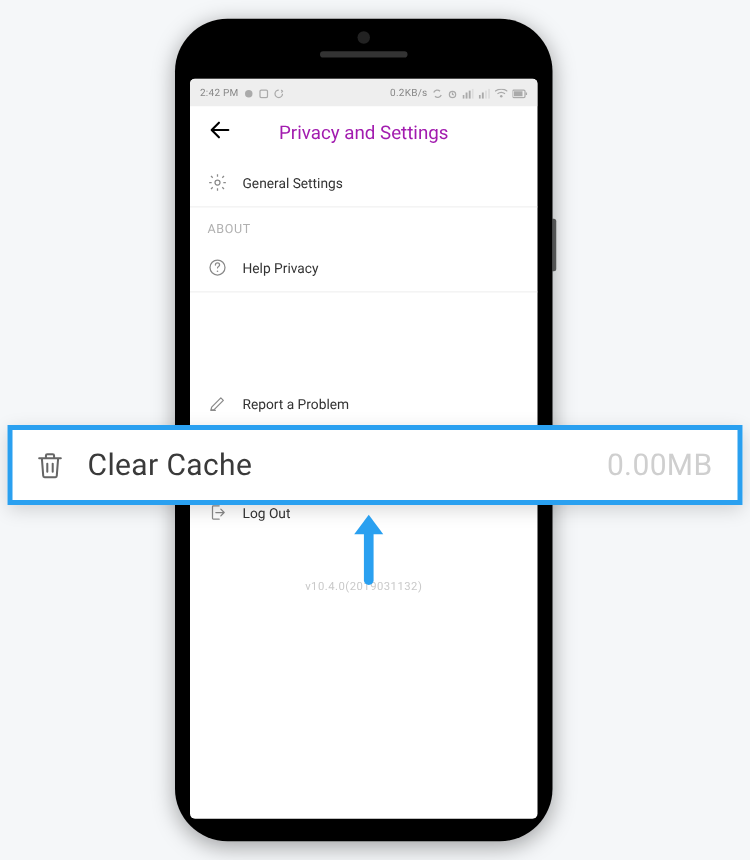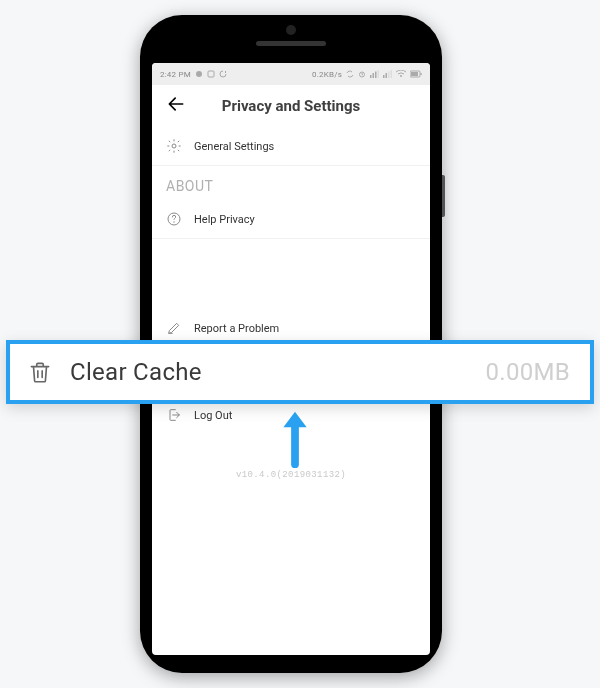--- a/index.html
+++ b/index.html
@@ -3,33 +3,33 @@
   <meta charset="utf-8">
   <style>
     * { margin:0; padding:0; box-sizing:border-box; font-family:-apple-system,BlinkMacSystemFont,"Segoe UI",Roboto,Helvetica,Arial,sans-serif; }
     body { width:600px; height:688px; background:#f5f7f9; position:relative; overflow:hidden; }
     .phone { position:absolute; left:140px; top:15px; width:302px; height:658px; background:#000; border-radius:42px; box-shadow:0 4px 18px rgba(0,0,0,.35); }
     .phone:before { content:""; position:absolute; left:50%; top:26px; transform:translateX(-50%); width:70px; height:5px; border-radius:3px; background:#333; }
     .phone:after { content:""; position:absolute; left:50%; top:10px; transform:translateX(-50%); width:10px; height:10px; border-radius:50%; background:#222; }
     .side-btn { position:absolute; right:-3px; top:160px; width:3px; height:42px; background:#000; border-radius:0 2px 2px 0; opacity:.6; }
     .screen { position:absolute; left:12px; right:12px; top:48px; bottom:18px; background:#fff; border-radius:4px; overflow:hidden; }
     .statusbar { height:22px; background:#eeeeee; display:flex; align-items:center; justify-content:space-between; padding:0 8px; font-size:8px; color:#888; letter-spacing:.2px; }
-    .statusbar .left, .statusbar .right { display:flex; align-items:center; gap:4px; }
+    .statusbar .left, .statusbar .right { display:flex; align-items:flex-end; gap:4px; }
     .statusbar svg { display:block; }
     .header { height:42px; display:flex; align-items:center; justify-content:center; position:relative; }
     .header .back { position:absolute; left:10px; top:50%; transform:translateY(-50%); padding:4px; cursor:pointer; }
-    .header-title { font-size:15px; font-weight:700; color:#404040;text-align:center; }
+    .header-title { font-size:15px; font-weight:400; color:#a21caf;text-align:center; }
     .row { display:flex; align-items:center; height:38px; padding:0 14px; gap:12px; font-size:11px; color:#333; cursor:pointer; }
     .row .ico { width:16px; height:16px; display:flex; align-items:center; justify-content:center; color:#8a8a8a; }
     .row .value { margin-left:auto; color:#aaa; font-size:10px; }
     .row.highlight .ico { color:#e33; }
     .divider { height:1px; background:#f1f1f1; }
-    .section-label { font-size:14px; color:#b0b0b0; letter-spacing:.5px; padding:12px 14px 6px; }
+    .section-label { font-size:10px; color:#b0b0b0; letter-spacing:.5px; padding:12px 14px 6px; }
     .outline-red { border:2px solid #e11; margin:4px 6px; }
-    .version { text-align:center; font-size:9px; color:#c9c9c9; margin-top:36px; letter-spacing:.4px;font-family:Liberation Mono, monospace; }
+    .version { text-align:center; font-size:9px; color:#c9c9c9; margin-top:36px; letter-spacing:.4px; }
 
     
     .callout { position:absolute; left:6px; top:340px; width:588px; height:64px; background:#fff; border:4px solid #2aa0f0; display:flex; align-items:center; padding:0 20px 0 16px; box-shadow:0 4px 14px rgba(0,0,0,.15); }
     .callout .big-ico { width:28px; height:28px; display:flex; align-items:center; justify-content:center; color:#555; margin-right:16px; }
     .callout .big-label { font-size:24px; color:#3a3a3a; letter-spacing:.3px; }
     .callout .big-value { margin-left:auto; font-size:24px; color:#cfcfcf; letter-spacing:.3px; }
 
     .callout-arrow { position:absolute; left:280px; top:408px; width:30px; height:60px; }
   </style>
 </head>

